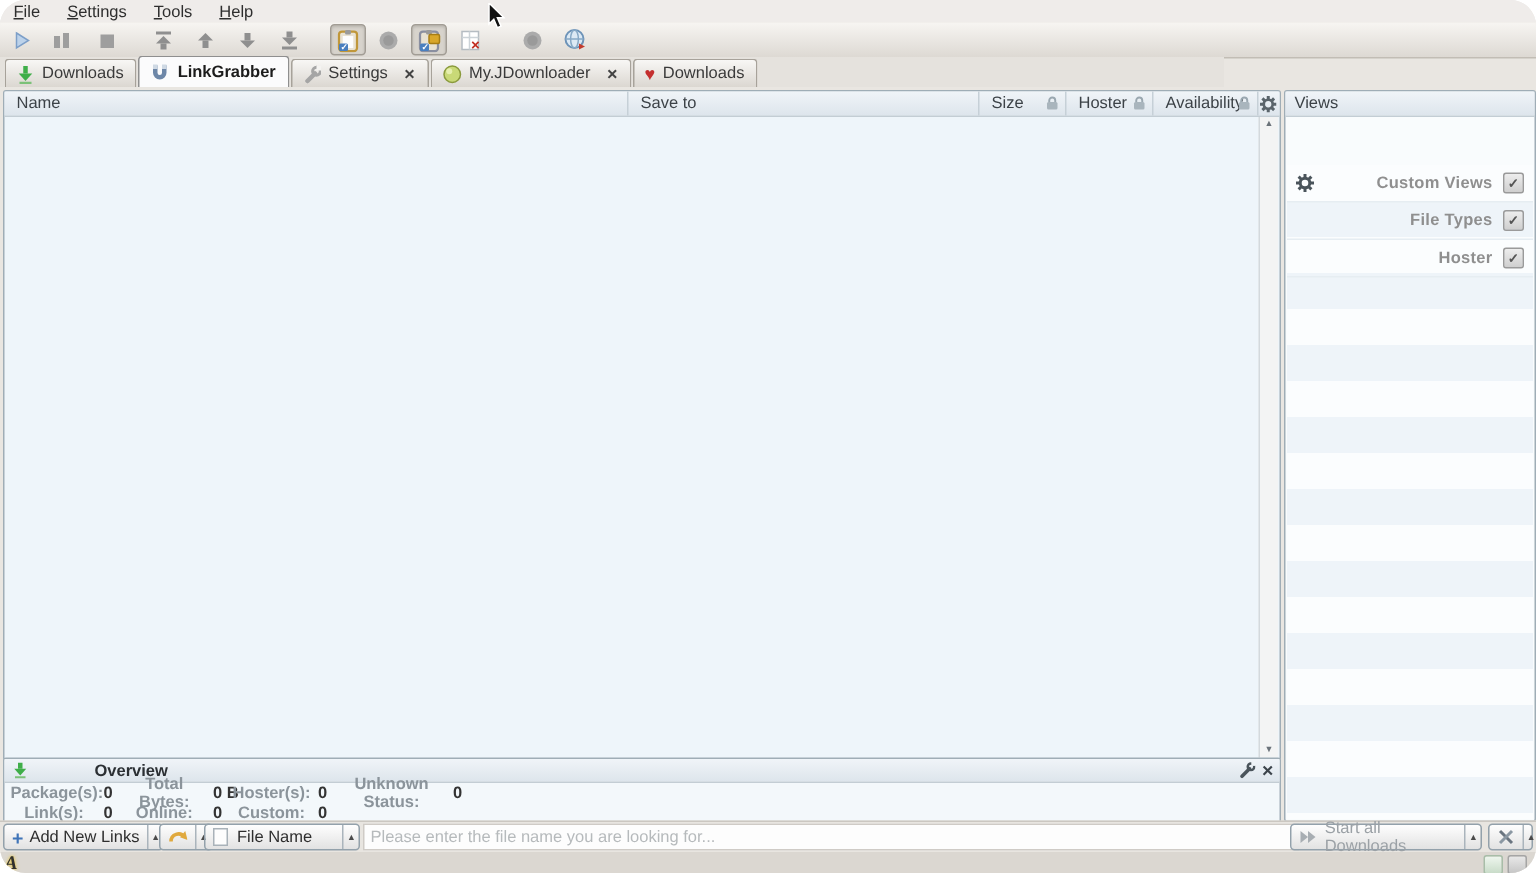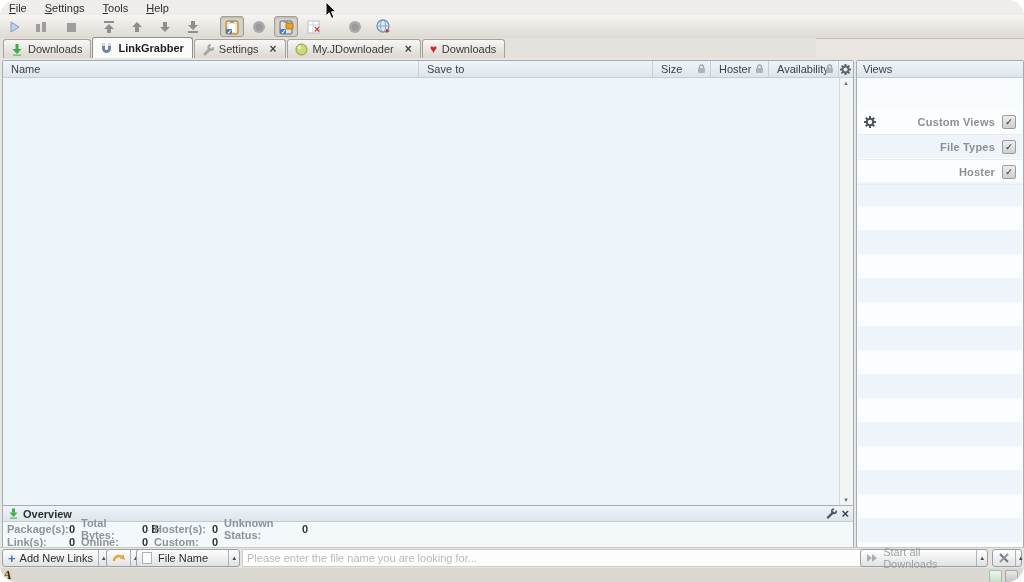--- a/index.html
+++ b/index.html
@@ -50,25 +50,25 @@
   .views{left:856px;top:60px;width:166px;height:486px;background:#f9fcfd;}
   .vbody{position:absolute;top:17px;left:1px;right:1px;bottom:1px;
     background:repeating-linear-gradient(180deg,#fbfdfe 0 24px,#eef4f9 24px 48px);margin-top:32px;}
   .vrow{height:24px;display:flex;align-items:center;justify-content:flex-end;padding-right:6px;position:relative;border-bottom:1px solid #e6edf2;}
   .vlabel{color:#8f8f8f;font-weight:bold;letter-spacing:.2px;margin-right:7px;}
   .cbox{width:12px;height:12px;border:1px solid #9a9a9a;border-radius:2px;background:linear-gradient(#ededed,#cfcfcf);
     font-size:9px;line-height:12px;text-align:center;color:#555;font-weight:bold;}
 
   
   .overview{left:2px;top:505px;width:850px;height:42px;background:#f3f8fb;}
-  .ovhead{height:15px;}
+  .ovhead{height:15px;gap:40px;}
   .ovtitle{font-weight:bold;color:#2b2f33;margin-left:4px;}
   .ovtools{position:absolute;right:4px;top:2px;display:flex;gap:4px;align-items:center;}
   .ovrow{height:12px;display:flex;align-items:center;padding-left:4px;margin-top:1px;}
-  .ov-label{display:inline-block;text-align:left;color:#8b949b;font-weight:bold;}
+  .ov-label{display:inline-block;text-align:center;color:#8b949b;font-weight:bold;}
   .ov-val{display:inline-block;width:12px;margin-left:4px;font-weight:bold;color:#333;white-space:nowrap;}
   .w1{width:58px;}.w2{width:57px;}.w3{width:54px;}.w4{width:74px;}
 
   
   .bottombar{position:absolute;left:0;top:547px;width:1024px;height:21px;background:#e8e5e0;border-top:1px solid #cbc7c1;}
   .grp{position:absolute;top:1px;height:18px;display:flex;border:1px solid #93a1ab;border-radius:3px;
     background:linear-gradient(#fefefe,#e2e2e2);box-sizing:border-box;align-items:stretch;}
   .gseg{display:flex;align-items:center;padding:0 5px;}
   .gsep{border-left:1px solid #aab4bc;}
   .drop{font-size:7px;color:#4a4a4a;padding:0 3px;display:flex;align-items:center;}

